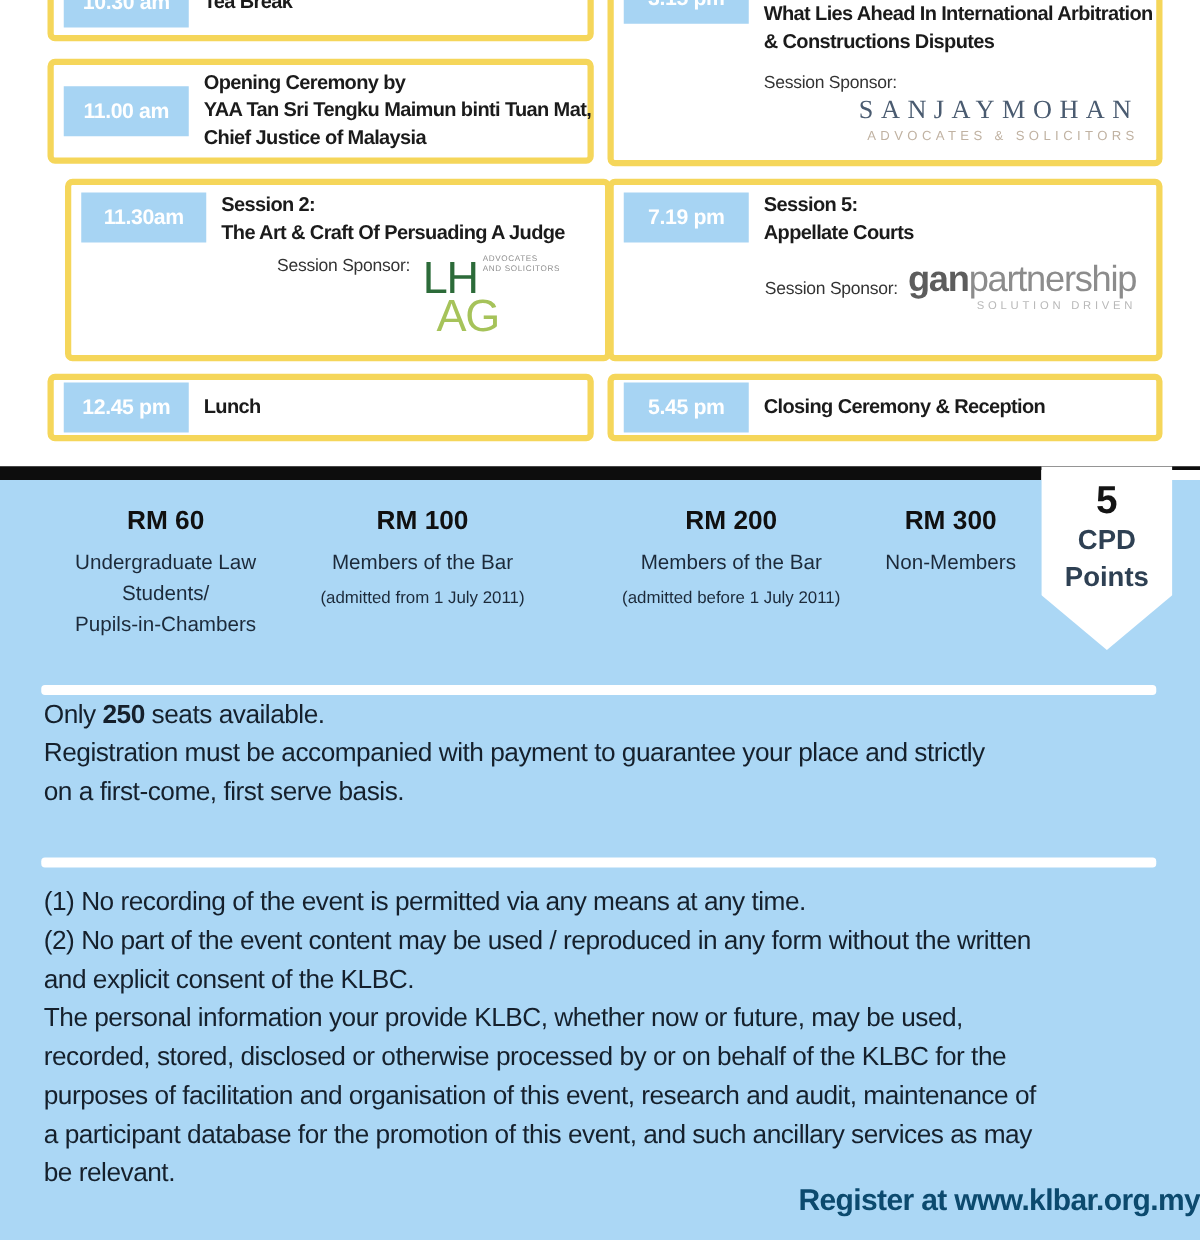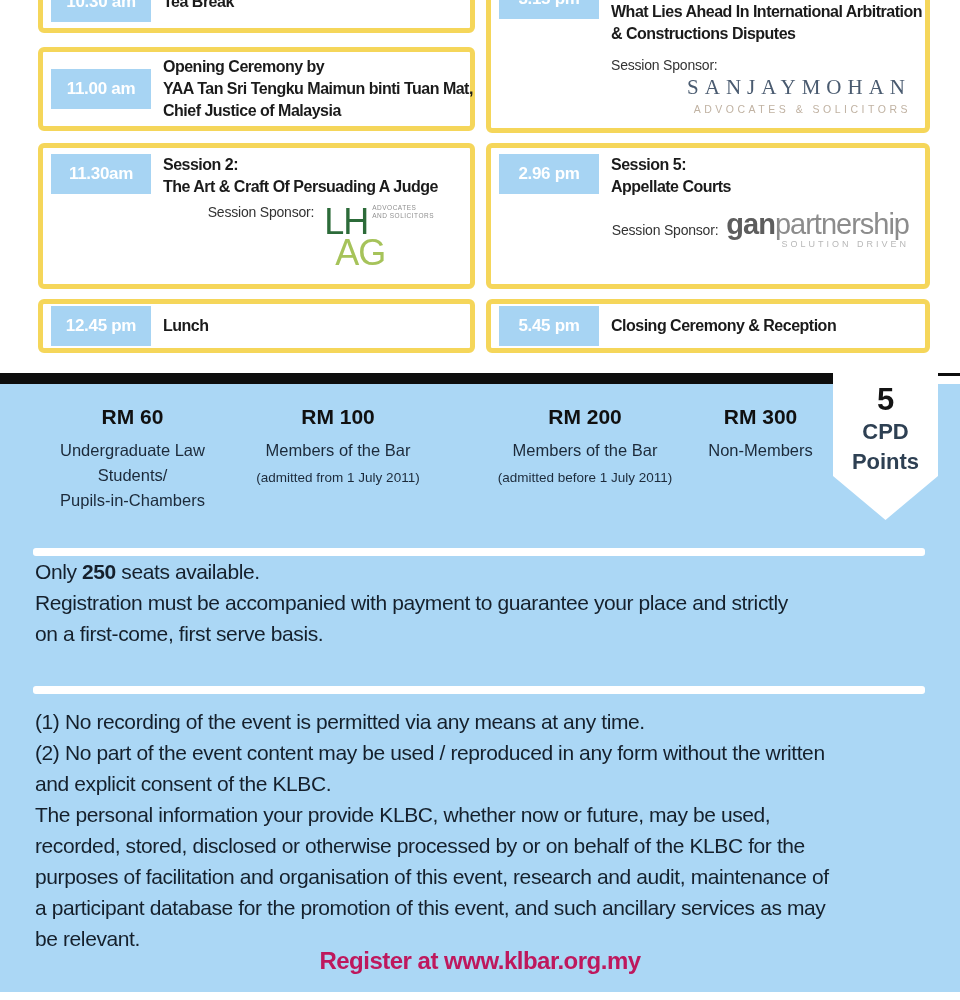--- a/index.html
+++ b/index.html
@@ -13,21 +13,21 @@
   .chip{flex:0 0 100px;height:40px;background:#a7d4f3;color:#fff;font-weight:700;
         font-size:17px;display:flex;align-items:center;justify-content:center;
         letter-spacing:-0.3px;}
   .slot-body{display:flex;flex-direction:column;flex:1;min-width:0;}
   .titles{font-weight:700;font-size:16px;letter-spacing:-0.5px;color:#1b1b1b;
           line-height:22px;white-space:nowrap;}
   .sponsor-label{font-size:14px;color:#333;letter-spacing:-0.2px;white-space:nowrap;}
 
   #slot-l1{left:38px;top:-30px;width:437px;height:63px;}
   #slot-l2{left:38px;top:47px;width:437px;height:84px;padding:4px 8px;}
-  #slot-l3{left:38px;top:143px;width:437px;height:146px;}
+  #slot-l3{left:52px;top:143px;width:437px;height:146px;}
   #slot-l4{left:38px;top:299px;width:437px;height:54px;}
   #slot-r1{left:486px;top:-32px;width:444px;height:165px;}
   #slot-r2{left:486px;top:143px;width:444px;height:146px;}
   #slot-r3{left:486px;top:299px;width:444px;height:54px;}
 
   
   .sponsor-row-lhag{display:flex;justify-content:flex-end;align-items:flex-start;
                     gap:10px;margin-top:6px;padding-right:28px;}
   .lhag{line-height:1;}
   .lhag-top{display:flex;align-items:flex-start;gap:4px;}
@@ -71,22 +71,22 @@
 
   
   .divider{position:absolute;left:33px;width:892px;height:8px;background:#fff;border-radius:3px;}
   #divider-1{top:548px;}
   #divider-2{top:686px;}
   .body-text{position:absolute;left:35px;width:900px;font-size:21px;letter-spacing:-0.4px;
              line-height:31px;color:#15202c;}
   #seats-notice{top:556px;}
   #rules-notice{top:706px;}
   .pre{white-space:pre-line;}
-  .register{position:absolute;left:0;top:947px;width:960px;text-align:center;font-weight:700;
-            font-size:24px;letter-spacing:-0.5px;color:#be185d;}
+  .register{position:absolute;left:0;top:947px;width:960px;text-align:right;font-weight:700;
+            font-size:24px;letter-spacing:-0.5px;color:#0c4a6e;}
 </style>
 </head>
 <body>
 
 <div class="page">
 
   <div class="slot center" id="slot-l1">
     <div class="chip">10.30 am</div>
     <div class="titles">Tea Break</div>
   </div>
@@ -136,21 +136,21 @@
         <div class="sponsor-label">Session Sponsor:</div>
         <div class="sanjay">
           <div class="sanjay-name">SANJAYMOHAN</div>
           <div class="sanjay-tag">ADVOCATES &amp; SOLICITORS</div>
         </div>
       </div>
     </div>
   </div>
 
   <div class="slot" id="slot-r2">
-    <div class="chip">2.96 pm</div>
+    <div class="chip">7.19 pm</div>
     <div class="slot-body">
       <div class="titles">Session 5:</div>
       <div class="titles">Appellate Courts</div>
       <div class="sponsor-row-gan">
         <div class="sponsor-label">Session Sponsor:</div>
         <div class="gan">
           <div class="gan-name">
             <span class="gan-bold">gan</span><span>partnership</span>
           </div>
           <div class="gan-tag">SOLUTION DRIVEN</div>

